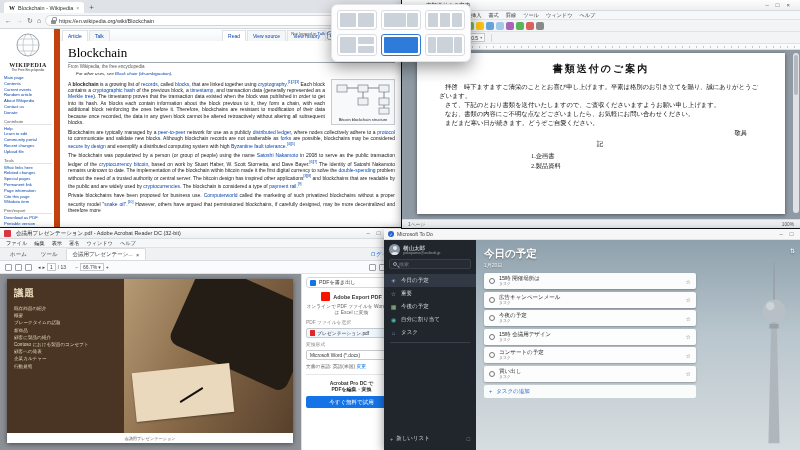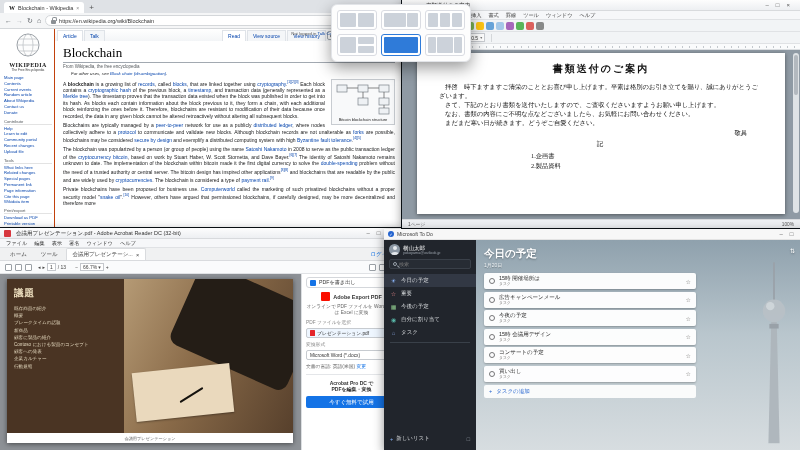--- a/index.html
+++ b/index.html
@@ -25,21 +25,21 @@
 .wikipage{height:198px;position:relative;background:#fff;overflow:hidden}
 .personal{position:absolute;top:2px;right:6px;font-size:4.3px;color:#555;z-index:2}
 .wikibody{display:flex;height:100%}
 .wsidebar{width:54px;padding:3px 2px 0 4px;flex-shrink:0;background:#fff}
 .globebox{text-align:center}
 .logoword{font:bold 6px "Liberation Serif",serif;text-align:center;letter-spacing:.4px;color:#222}
 .logotag{font-size:3.2px;text-align:center;color:#444;margin-bottom:3px}
 .navgroup{margin-bottom:3px}
 .navgroup h4{font-size:4.2px;color:#54595d;font-weight:normal;border-bottom:.5px solid #e3e3e3;margin:2px 0 1px}
 .navgroup .sblink{font-size:4.2px;color:#0645ad;line-height:5.8px}
-.wmain{flex:1;border-left:1px solid #c2410c;background:#fff;padding:13px 6px 0 8px;position:relative;overflow:hidden}
+.wmain{flex:1;border-left:6px solid #c2410c;background:#fff;padding:13px 6px 0 8px;position:relative;overflow:hidden}
 .wtabs{position:absolute;top:0;left:0;right:0;height:12px;display:flex;align-items:flex-end;gap:1px;background:linear-gradient(#ffffff,#f3f5f7);font-size:5px;color:#0645ad;padding:0 2px}
 .wtab{padding:2px 5px;border:1px solid #dfe3e8;border-bottom:none;background:#fff}
 .wtab.inactive{background:#f4f6f8;color:#0645ad}
 .wtabs .spacer{flex:1}
 .wsearch{display:flex;align-items:center;border:1px solid #a2a9b1;border-radius:2px;height:9px;padding:0 2px;background:#fff;margin:0 2px 1px 0;gap:2px}
 .wsearch input{border:none;outline:none;font-size:4.5px;width:58px;color:#333;background:transparent}
 .mag{width:4px;height:4px;border:1px solid #72777d;border-radius:50%;position:relative;flex-shrink:0}
 .mag::after{content:"";position:absolute;left:3px;top:3px;width:2.5px;height:1px;background:#72777d;transform:rotate(45deg)}
 .wtitle{font:normal 13px "Liberation Serif",serif;color:#000;border-bottom:1px solid #a2a9b1;margin-top:3px;padding-bottom:1px}
 .wtagline{font-size:4.5px;color:#54595d;margin:1px 0 2px}

